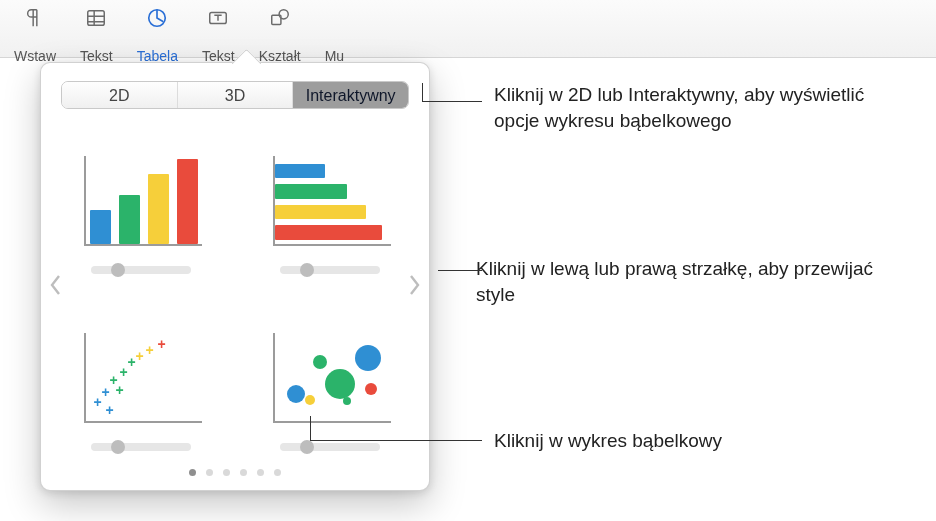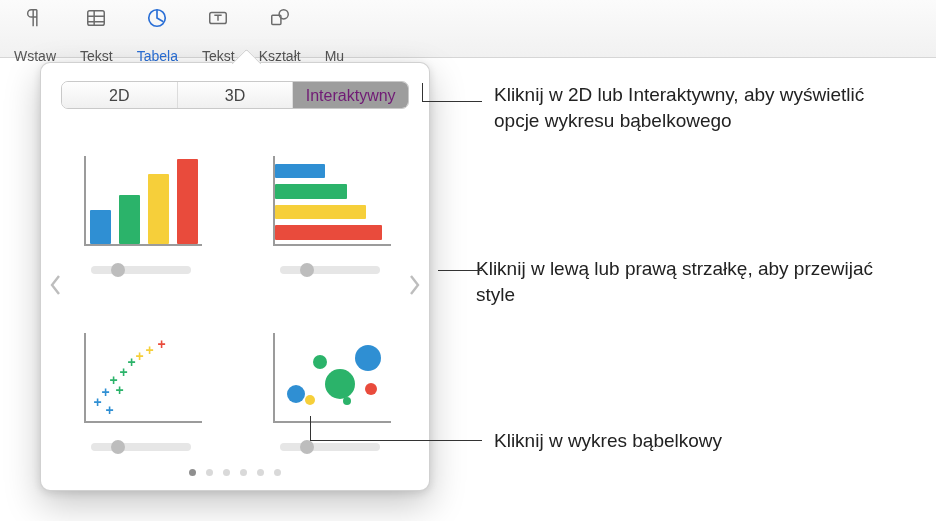--- a/index.html
+++ b/index.html
@@ -70,21 +70,21 @@
       line-height: 28px;
       font-size: 16px;
       color: #444;
       cursor: pointer;
       background: linear-gradient(#fefefe,#f0f0f0);
       border-left: 1px solid #dcdcdc;
     }
     .seg:first-child { border-left: none; }
     .seg.selected {
       background: #9d9d9d;
-      color: #701a75;
+      color: #0f172a;
     }
     .grid {
       position: relative;
       margin: 10px 20px 0;
       display: grid;
       grid-template-columns: 1fr 1fr;
       gap: 22px 30px;
     }
     .nav-left, .nav-right {
       position: absolute;

